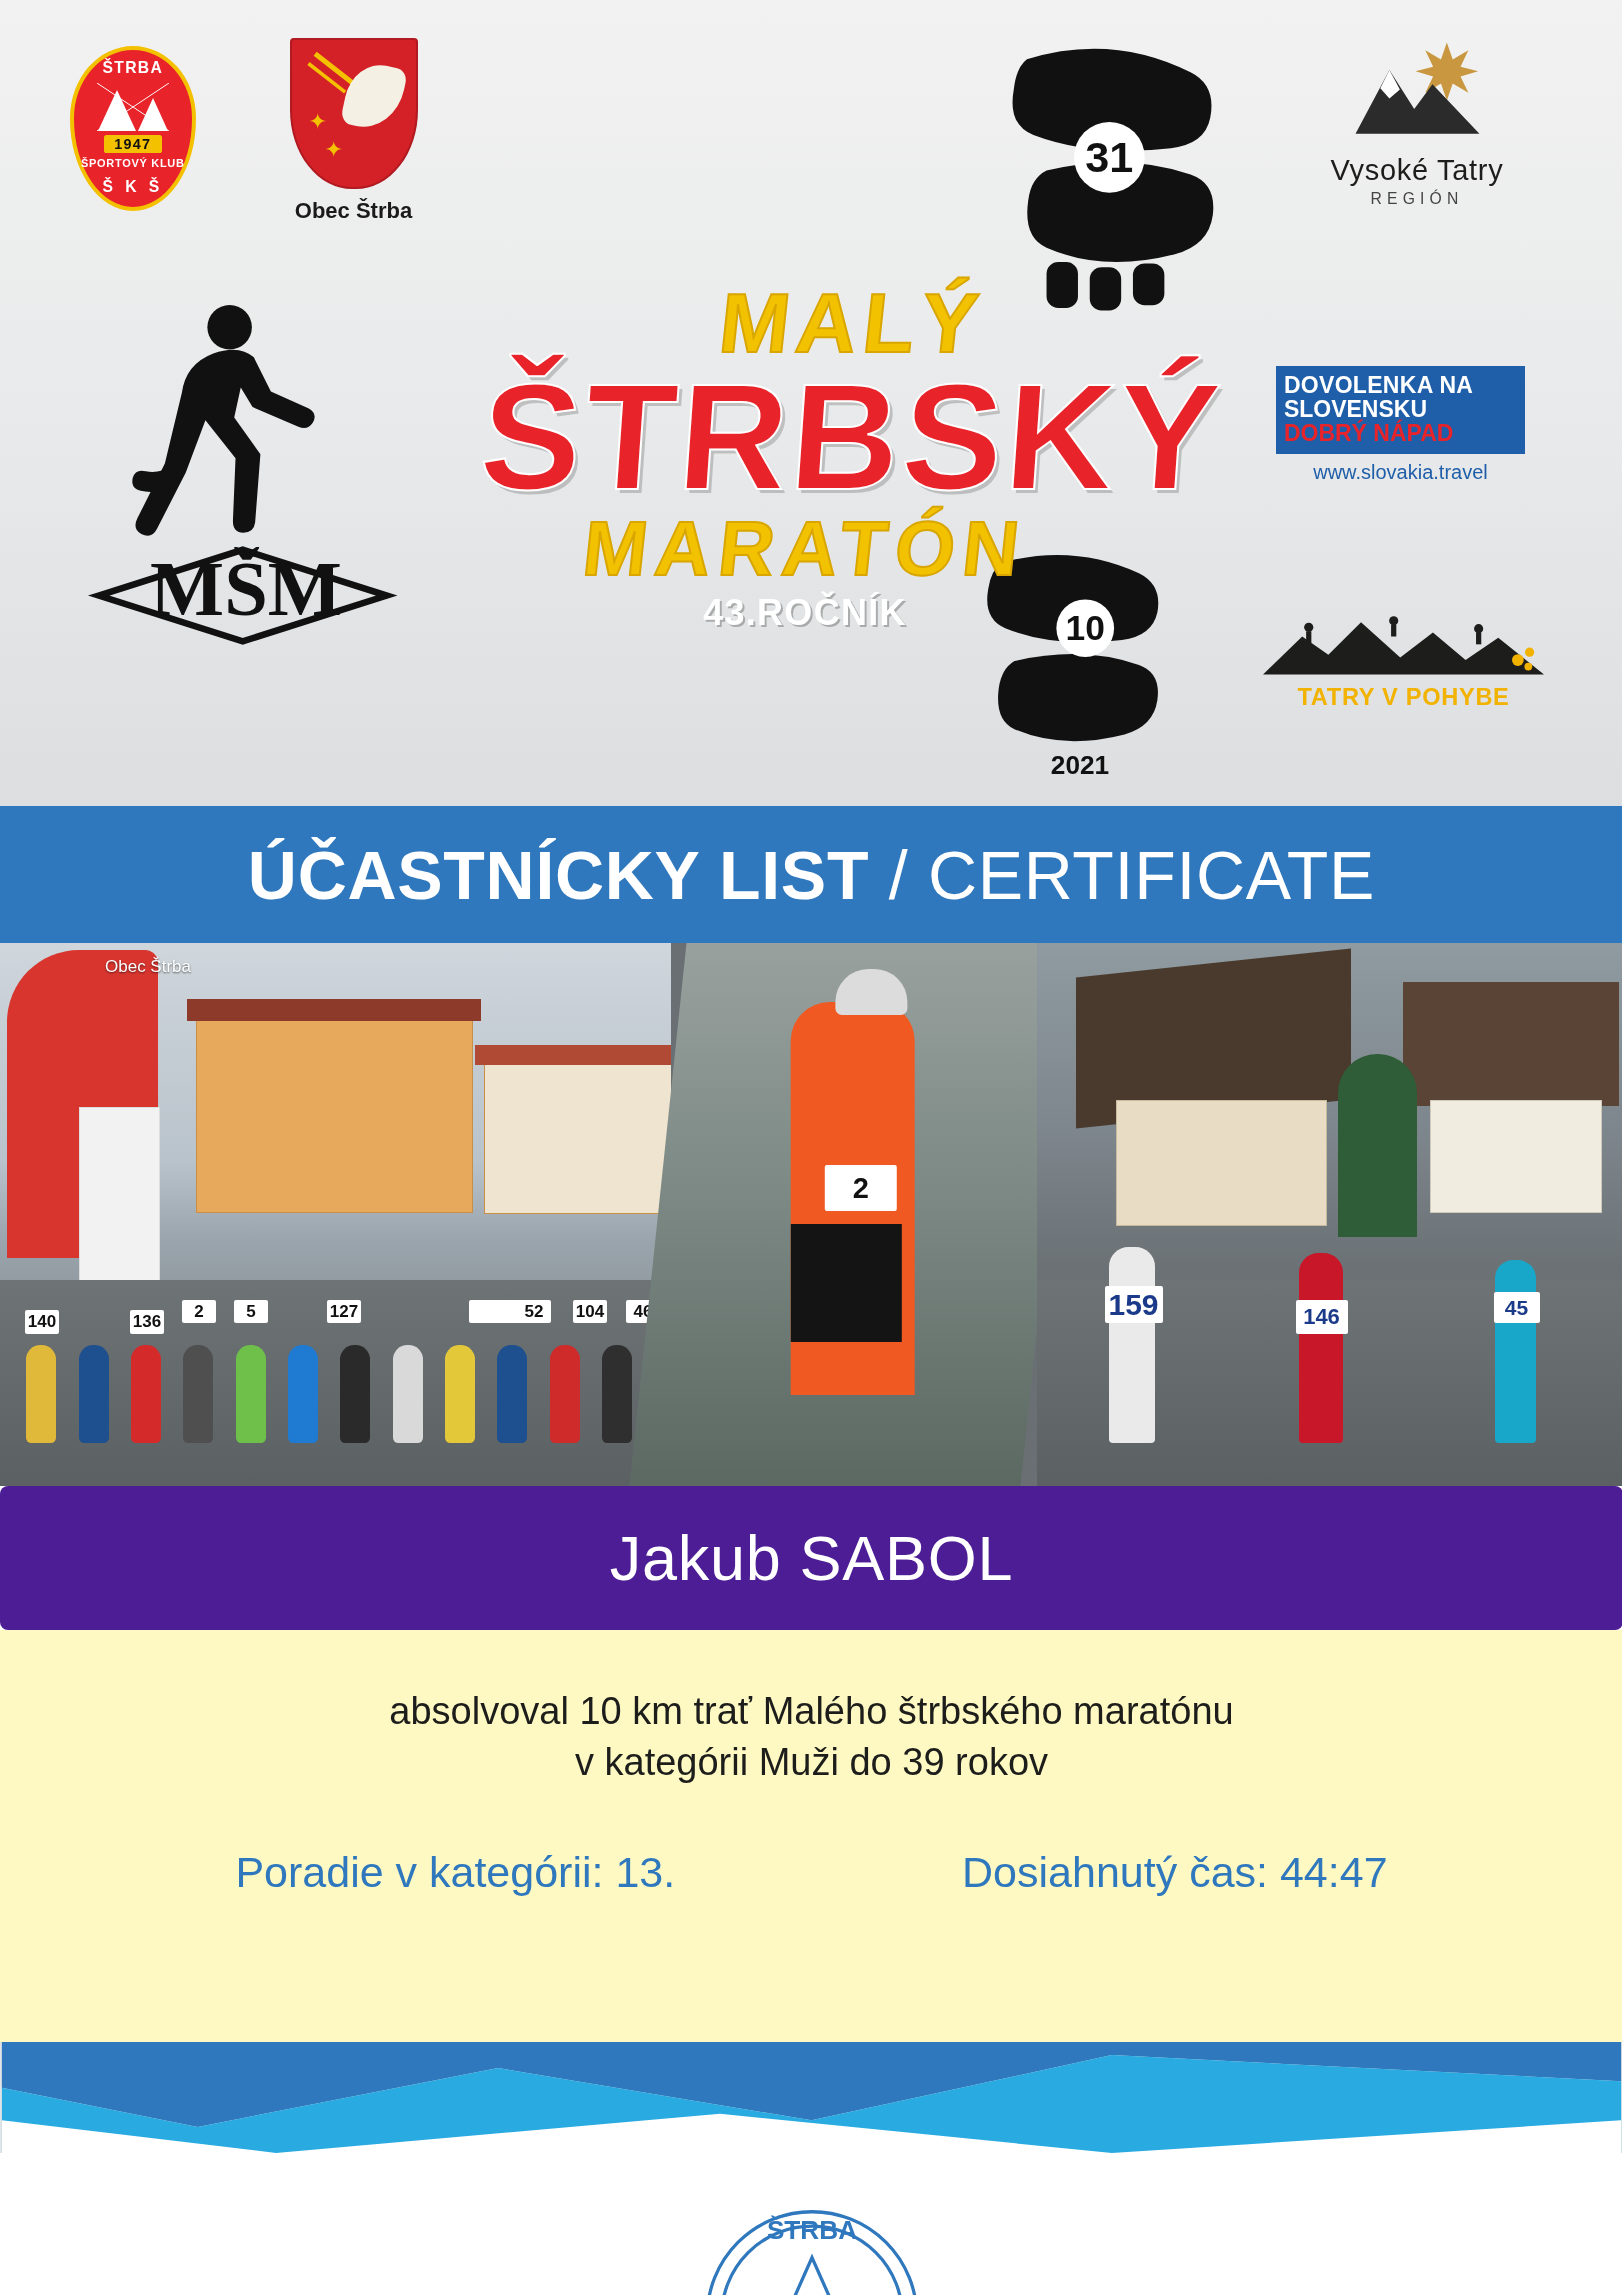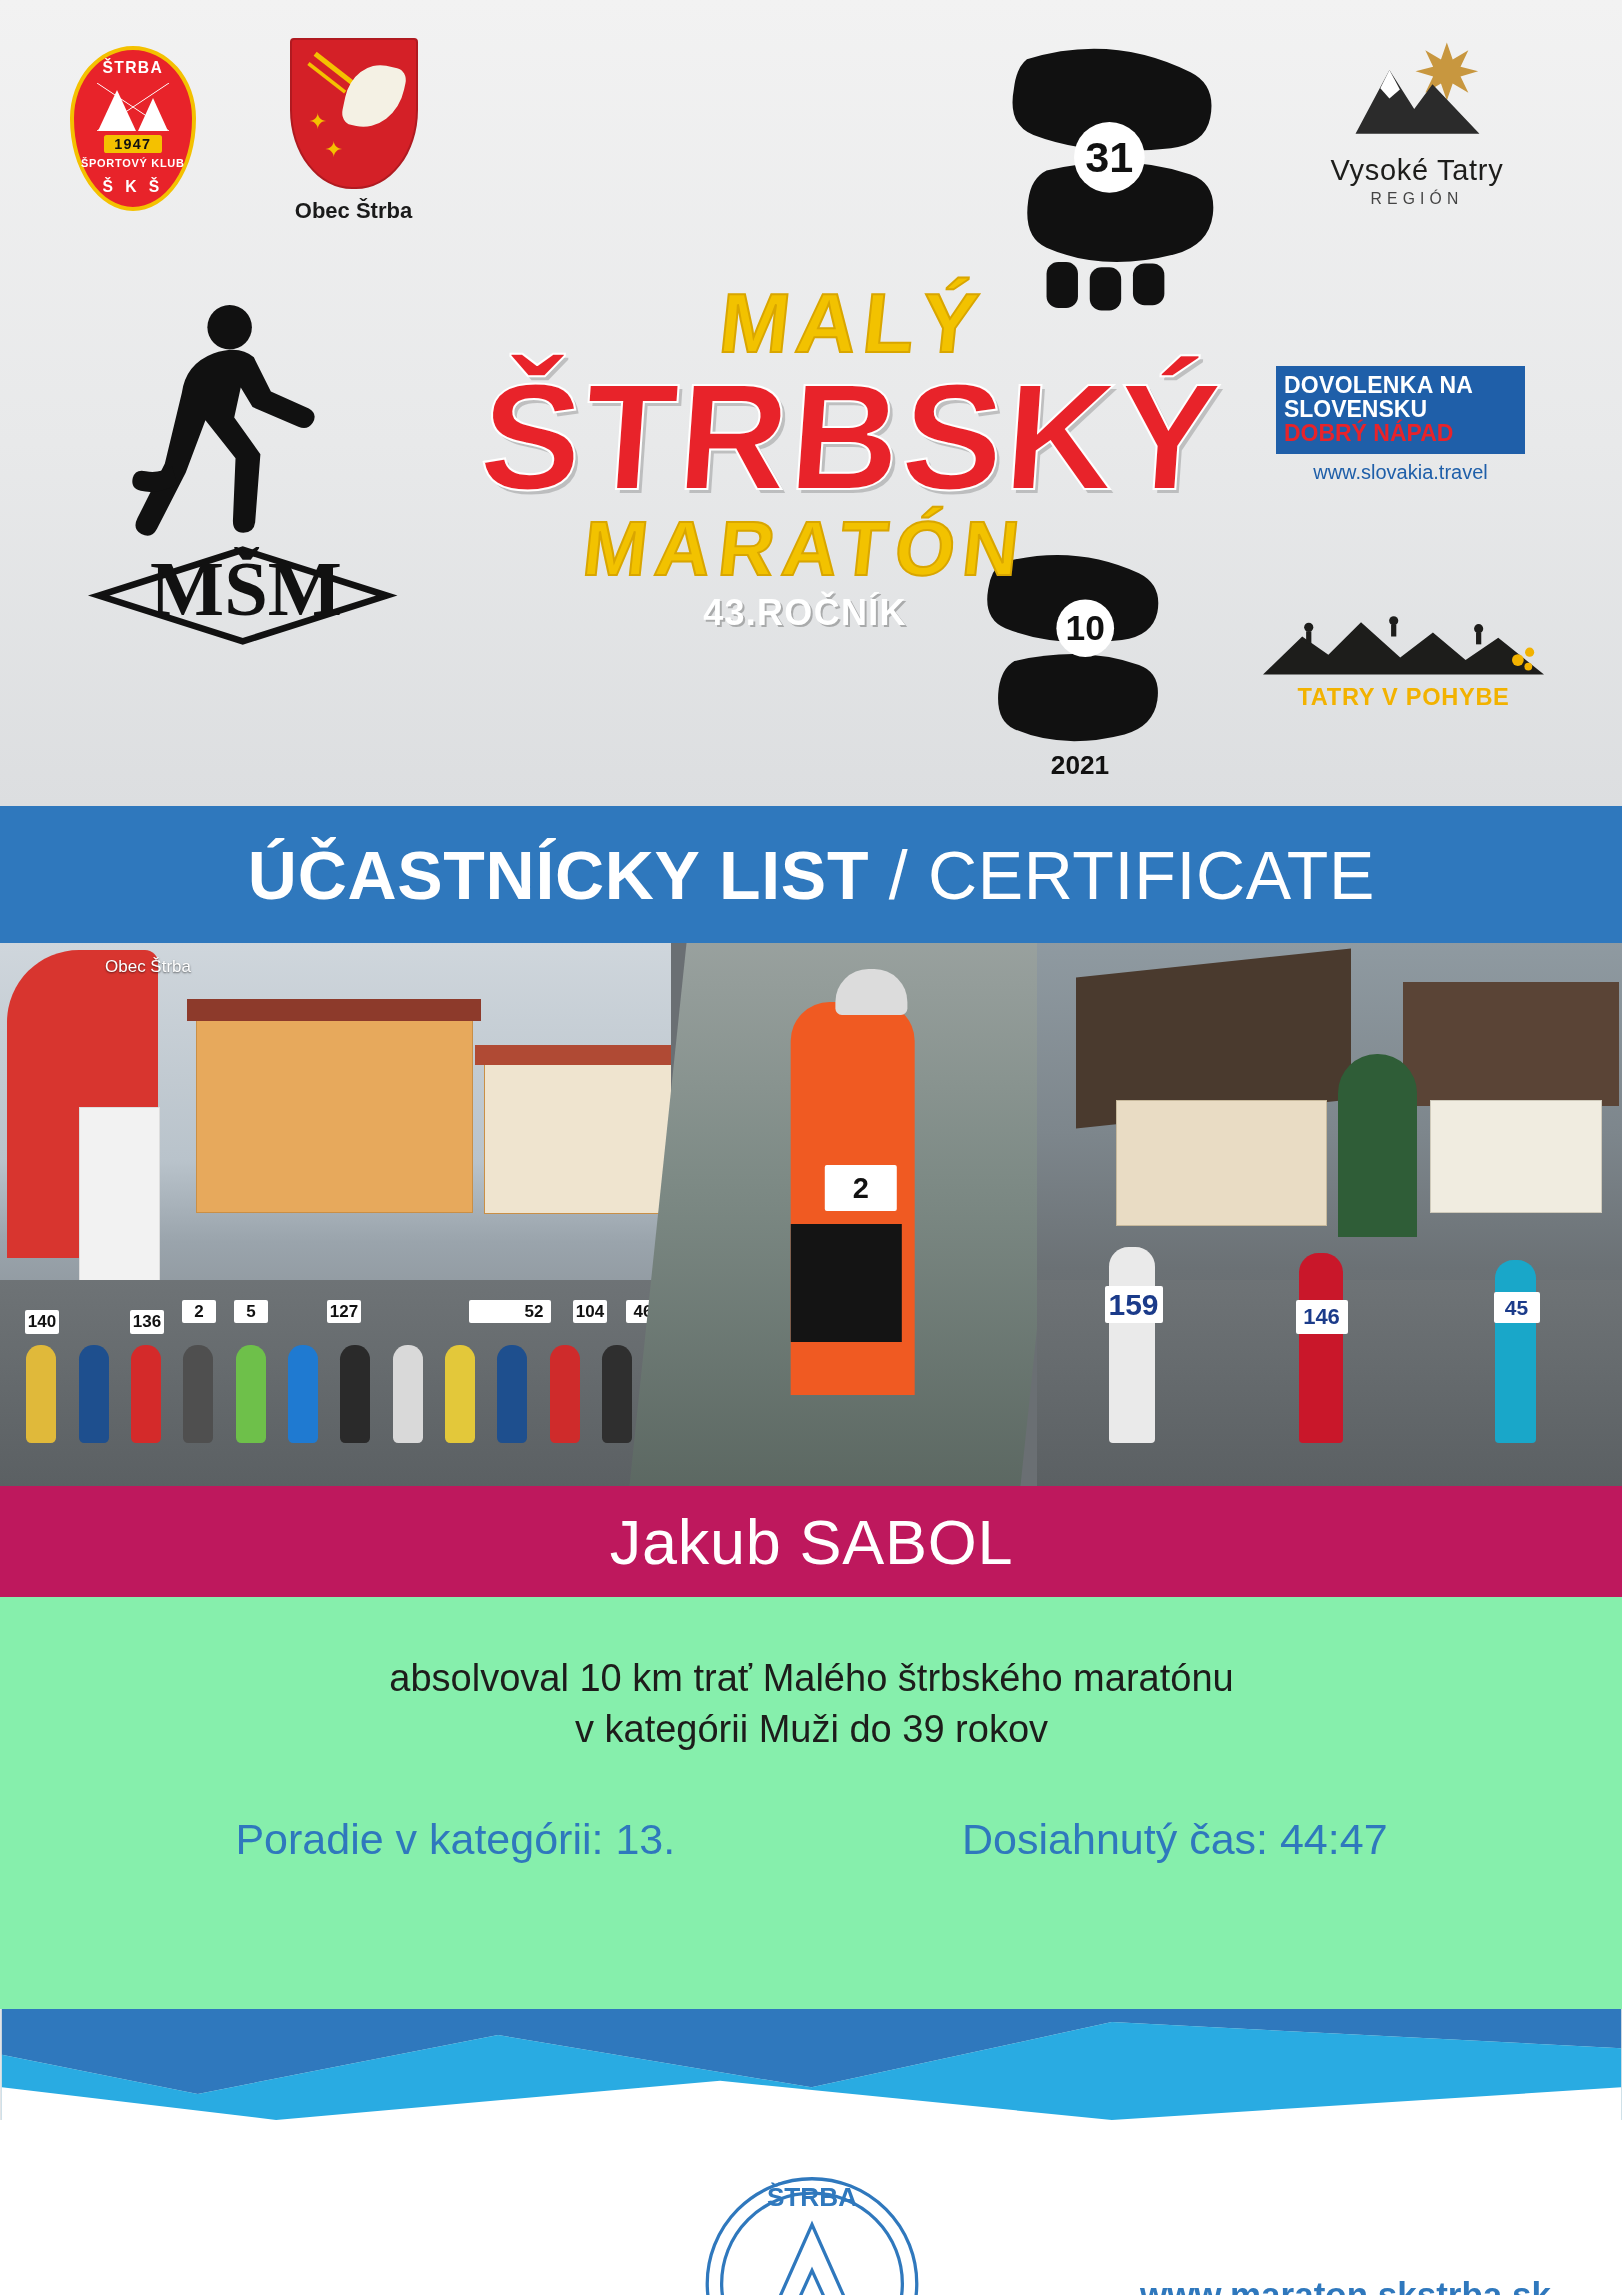--- a/index.html
+++ b/index.html
@@ -361,38 +361,39 @@
     left: 79px; top: 164px;
     width: 79px; height: 196px;
     background: #f2f2f2;
     border: 1.3px solid #ddd;
   }
 
   
   .name-band {
     position: relative;
     width: 1623px;
-    height: 111px;
-    background: #be185d;
+    height: 144px;
+    background: #4c1d95;
     display: flex;
     align-items: center;
     justify-content: center;
+    border-radius: 8px;
   }
   .name-band .nm {
     font-size: 63px;
     color: #ffffff;
     letter-spacing: 0.7px;
   }
 
   
   .body-area {
     position: relative;
     width: 1623px;
     height: 412px;
-    background: #86efac;
+    background: #fef9c3;
     text-align: center;
   }
   .desc {
     padding-top: 56px;
     font-size: 38px;
     color: #1d1d1b;
     line-height: 1.35;
   }
   .results {
     margin-top: 59px;

